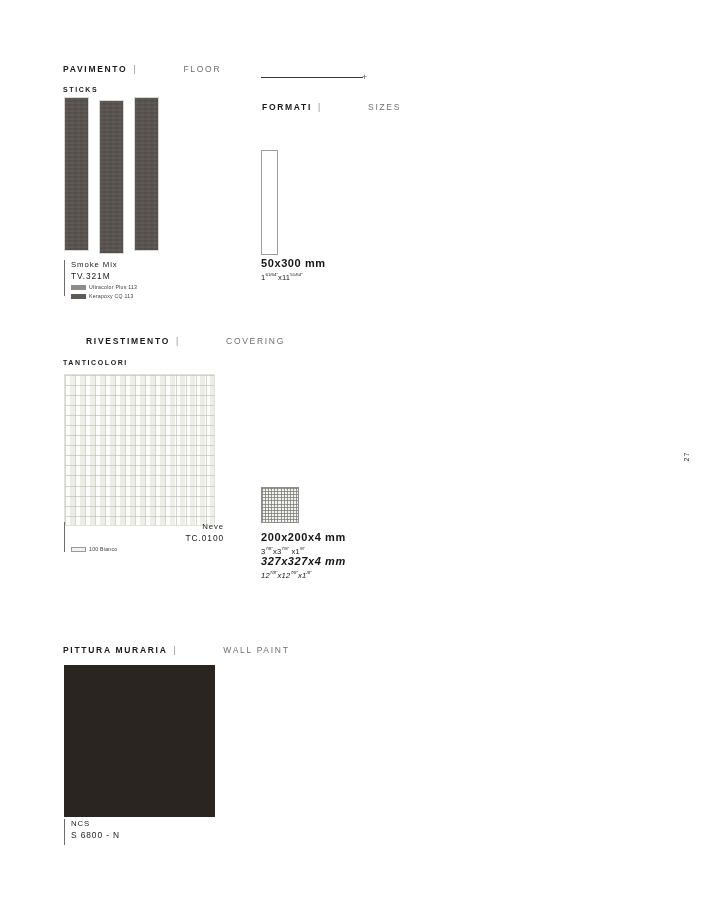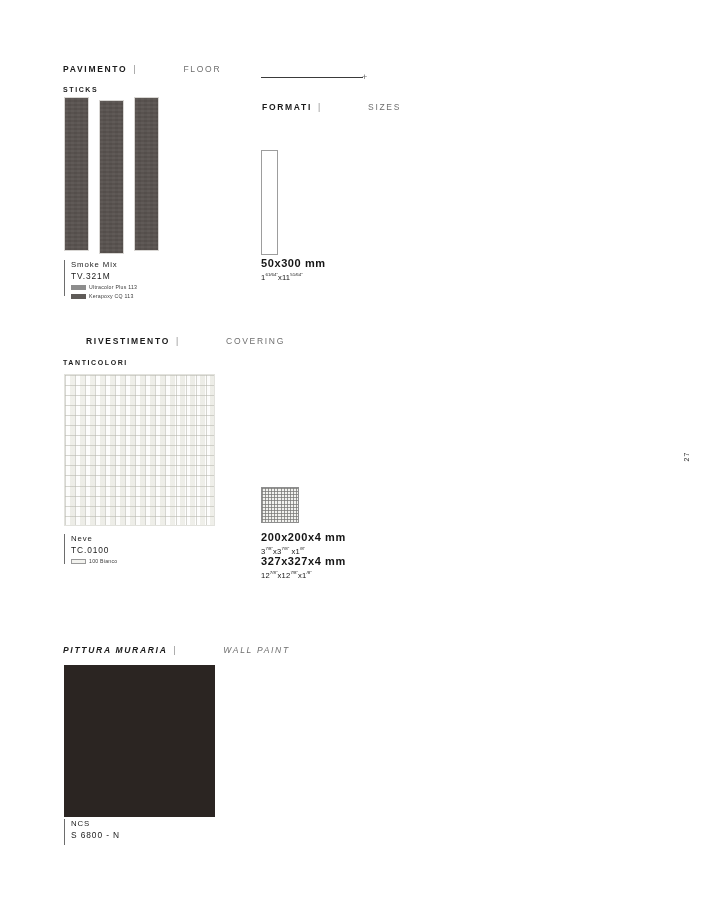--- a/index.html
+++ b/index.html
@@ -231,42 +231,42 @@
   <div class="sec-head" style="left:63px; top:336px;margin-left:23px;">
     <span>RIVESTIMENTO</span>
     <span class="sep">|</span>
     <span class="en">COVERING</span>
   </div>
 
   <div class="sub-head" style="left:63px; top:359px;">TANTICOLORI</div>
 
   <div class="mosaic" style="left:64px; top:374px; width:151px; height:152px;"></div>
 
-  <div class="caption" style="left:64px; top:534px; width:160px; height:30px;">
+  <div class="caption" style="left:64px; top:522px; width:160px; height:30px;text-align:right;">
     <div class="cap-name">Neve</div>
     <div class="cap-code">TC.0100</div>
     <div class="grout-row">
       <span class="grout-chip" style="background:#f2f2ee; border:1px solid #9a9a9a;"></span>
       <span class="grout-label">100 Bianco</span>
     </div>
   </div>
 
   <div class="fmt-mosaic" style="left:261px; top:487px; width:38px; height:36px;"></div>
 
   <div class="spec" style="left:261px; top:531px;">
     <div class="spec-mm">200x200x4 mm</div>
     <div class="spec-in">3<sup>7/8"</sup>x3<sup>7/8"</sup> x1<sup>/8"</sup></div>
   </div>
 
-  <div class="spec" style="left:261px; top:555px;">
+  <div class="spec" style="left:261px; top:555px;font-style:italic;">
     <div class="spec-mm">327x327x4 mm</div>
     <div class="spec-in">12<sup>7/8"</sup>x12<sup>7/8"</sup>x1<sup>/8"</sup></div>
   </div>
 
-  <div class="sec-head" style="left:63px; top:645px;font-style:italic;">
+  <div class="sec-head" style="left:63px; top:645px;">
     <span>PITTURA MURARIA</span>
     <span class="sep">|</span>
     <span class="en">WALL PAINT</span>
   </div>
 
   <div class="paint" style="left:64px; top:665px; width:151px; height:152px;"></div>
 
   <div class="caption" style="left:64px; top:819px; width:160px; height:26px;">
     <div class="cap-name">NCS</div>
     <div class="cap-code">S 6800 - N</div>

